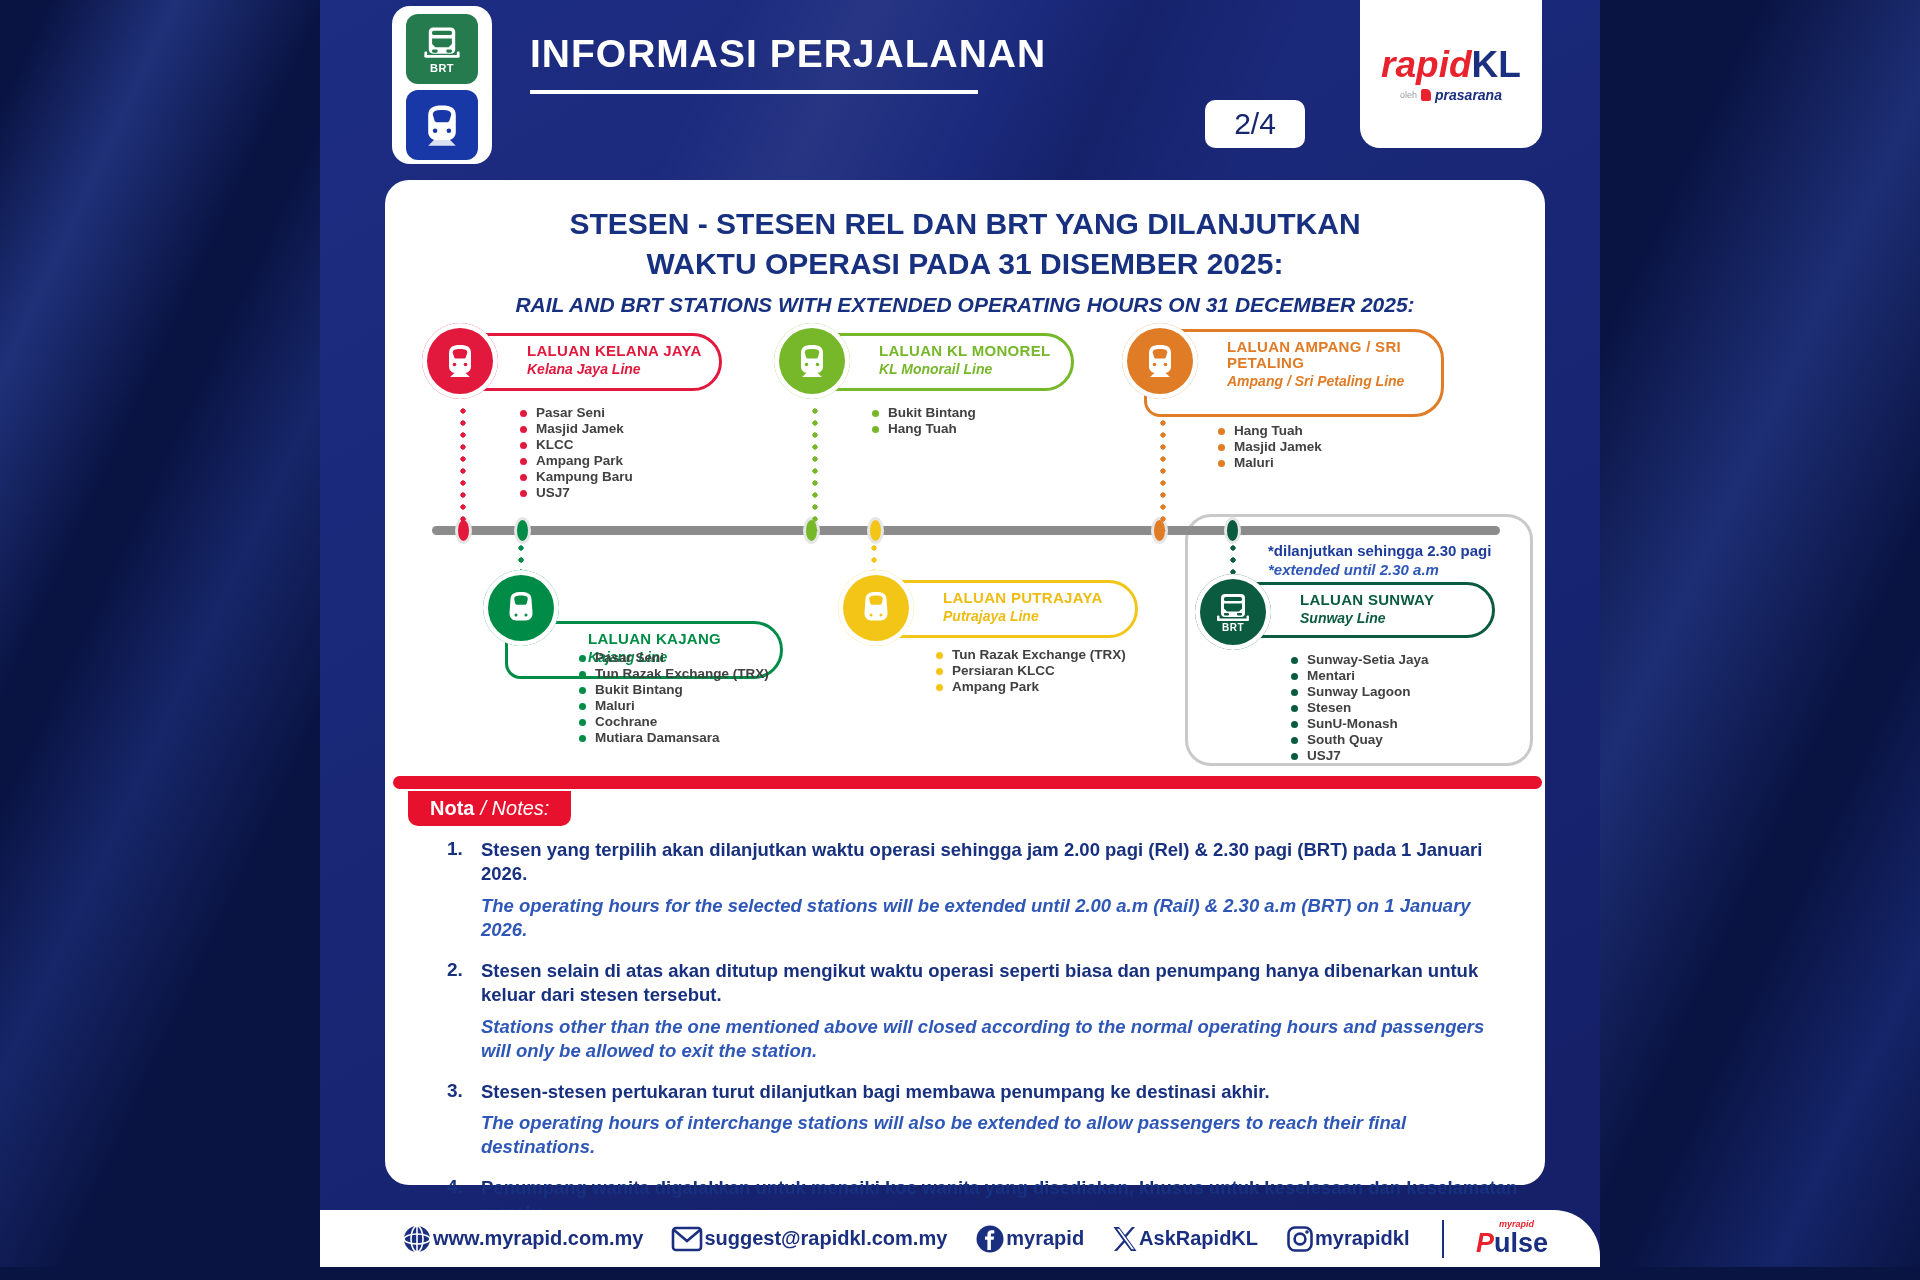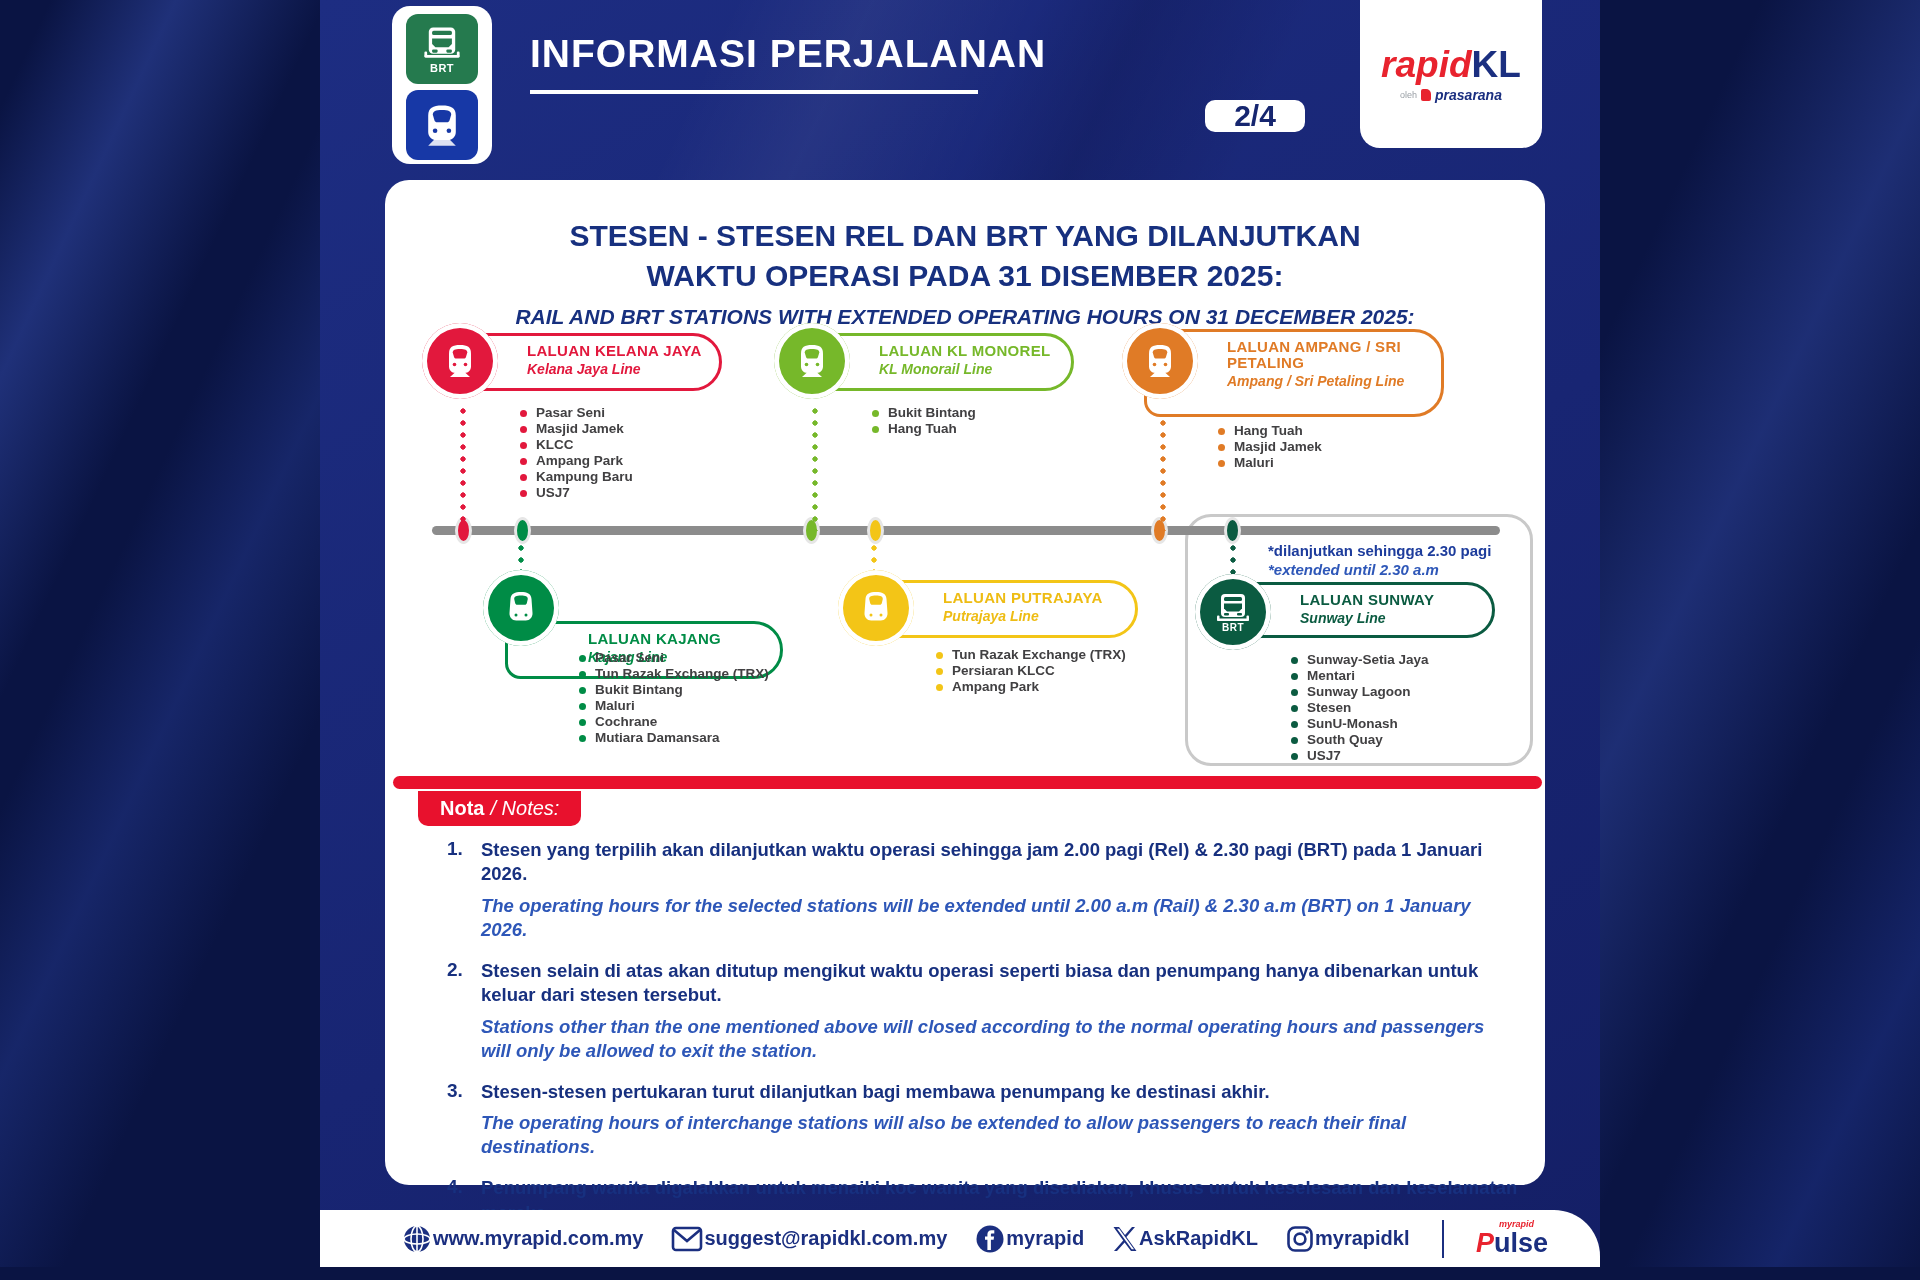--- a/index.html
+++ b/index.html
@@ -39,43 +39,43 @@
   .mode-sq.brt { background:#257a4e; color:#257a4e; }
   .mode-sq.rail { background:#1738a6; color:#1738a6; }
   .mode-sq .brt-label { color:#fff; font-size:11px; font-weight:bold; letter-spacing:.5px; margin-top:-3px; }
 
   .header-text { position:absolute; left:210px; top:32px; z-index:2; }
   .header-title { color:#fff; font-size:39px; font-weight:bold; letter-spacing:1px; }
   .header-subtitle { color:#fff; font-size:30px; font-style:italic; font-weight:bold; letter-spacing:2px; margin-top:4px; }
   .header-underline { width:448px; height:4px; background:#fff; margin-top:14px; }
 
   .page-badge {
-    position:absolute; left:885px; top:100px; width:100px; height:32px; z-index:2;
+    position:absolute; left:885px; top:100px; width:100px; height:48px; z-index:2;
     background:#fff; border-radius:10px; display:flex; align-items:center; justify-content:center;
-    color:#16266f; font-size:30px; font-weight:bold;
+    color:#16266f; font-size:30px; font-weight:normal;
   }
   .brand-card {
     position:absolute; left:1040px; top:0; width:182px; height:148px; z-index:3;
     background:#fff; border-radius:0 0 20px 20px;
     display:flex; flex-direction:column; align-items:center; justify-content:center; gap:4px;
   }
   .brand-logo { font-size:37px; font-weight:bold; line-height:1; }
   .brand-logo .rapid { color:#e8232e; font-style:italic; }
   .brand-logo .kl { color:#1b2f80; }
   .brand-sub { font-size:11px; display:flex; align-items:center; gap:4px; }
   .brand-sub .oleh { color:#9aa0a6; font-size:9px; }
   .brand-sub .pras-dot { width:10px; height:12px; background:#e8232e; border-radius:2px 5px 2px 2px; display:inline-block; }
   .brand-sub .prasarana { color:#1b2f80; font-style:italic; font-weight:bold; font-size:14px; }
 
   
   .card {
     position:absolute; left:65px; top:180px; width:1160px; height:1005px;
     background:#fff; border-radius:24px; z-index:2;
   }
-  .card-title { text-align:center; color:#17307f; font-weight:bold; font-size:30px; line-height:1.32; padding-top:36px; }
+  .card-title { text-align:center; color:#17307f; font-weight:bold; font-size:30px; line-height:1.32; padding-top:24px; }
   .card-sub { text-align:center; color:#17307f; font-weight:bold; font-style:italic; font-size:21px; margin-top:10px; }
 
   
   .diagram { position:absolute; left:0; top:140px; width:1160px; height:462px; }
   .timeline-bar { position:absolute; left:47px; top:206px; width:1068px; height:9px; background:#8c8c8c; border-radius:5px; z-index:1; }
   .tdot { position:absolute; width:17px; height:27px; border-radius:50%; border:3px solid #e6e6e6; top:197px; z-index:2; }
 
   .gray-box { position:absolute; left:800px; top:194px; width:348px; height:252px; background:#fff; border:3px solid #c9c9c9; border-radius:26px; z-index:0; }
   .box-note { position:absolute; left:883px; top:222px; z-index:2; }
   .box-note .my { color:#1d3c9c; font-weight:bold; font-size:15px; }
@@ -113,21 +113,21 @@
   .stations.st-ampang li::before { background:#e07b26; }
   .stations.st-kajang li::before { background:#008c46; }
   .stations.st-putra li::before { background:#f3c517; }
   .stations.st-sunway li::before { background:#0b5b41; }
 
   
   .red-bar { position:absolute; left:8px; top:596px; width:1149px; height:13px; background:#e8112d; border-radius:7px; }
   .nota-badge {
     position:absolute; left:23px; top:611px; height:35px; padding:0 22px;
     background:#e8112d; border-radius:0 0 10px 10px; display:flex; align-items:center; gap:6px;
-    color:#fff; font-size:20px;margin-left:10px;
+    color:#fff; font-size:20px;
   }
   .nota-badge .my { font-weight:bold; }
   .nota-badge .en { font-style:italic; }
   .notes { position:absolute; left:62px; top:658px; width:1072px; list-style:none; }
   .note-item { display:flex; margin-bottom:17px; }
   .note-num { width:34px; flex:none; color:#17307f; font-weight:bold; font-size:19px; }
   .note-my { color:#17307f; font-weight:bold; font-size:18.5px; line-height:1.32; }
   .note-en { color:#2e57b8; font-style:italic; font-weight:bold; font-size:18.5px; line-height:1.3; margin-top:7px; }
 
   

